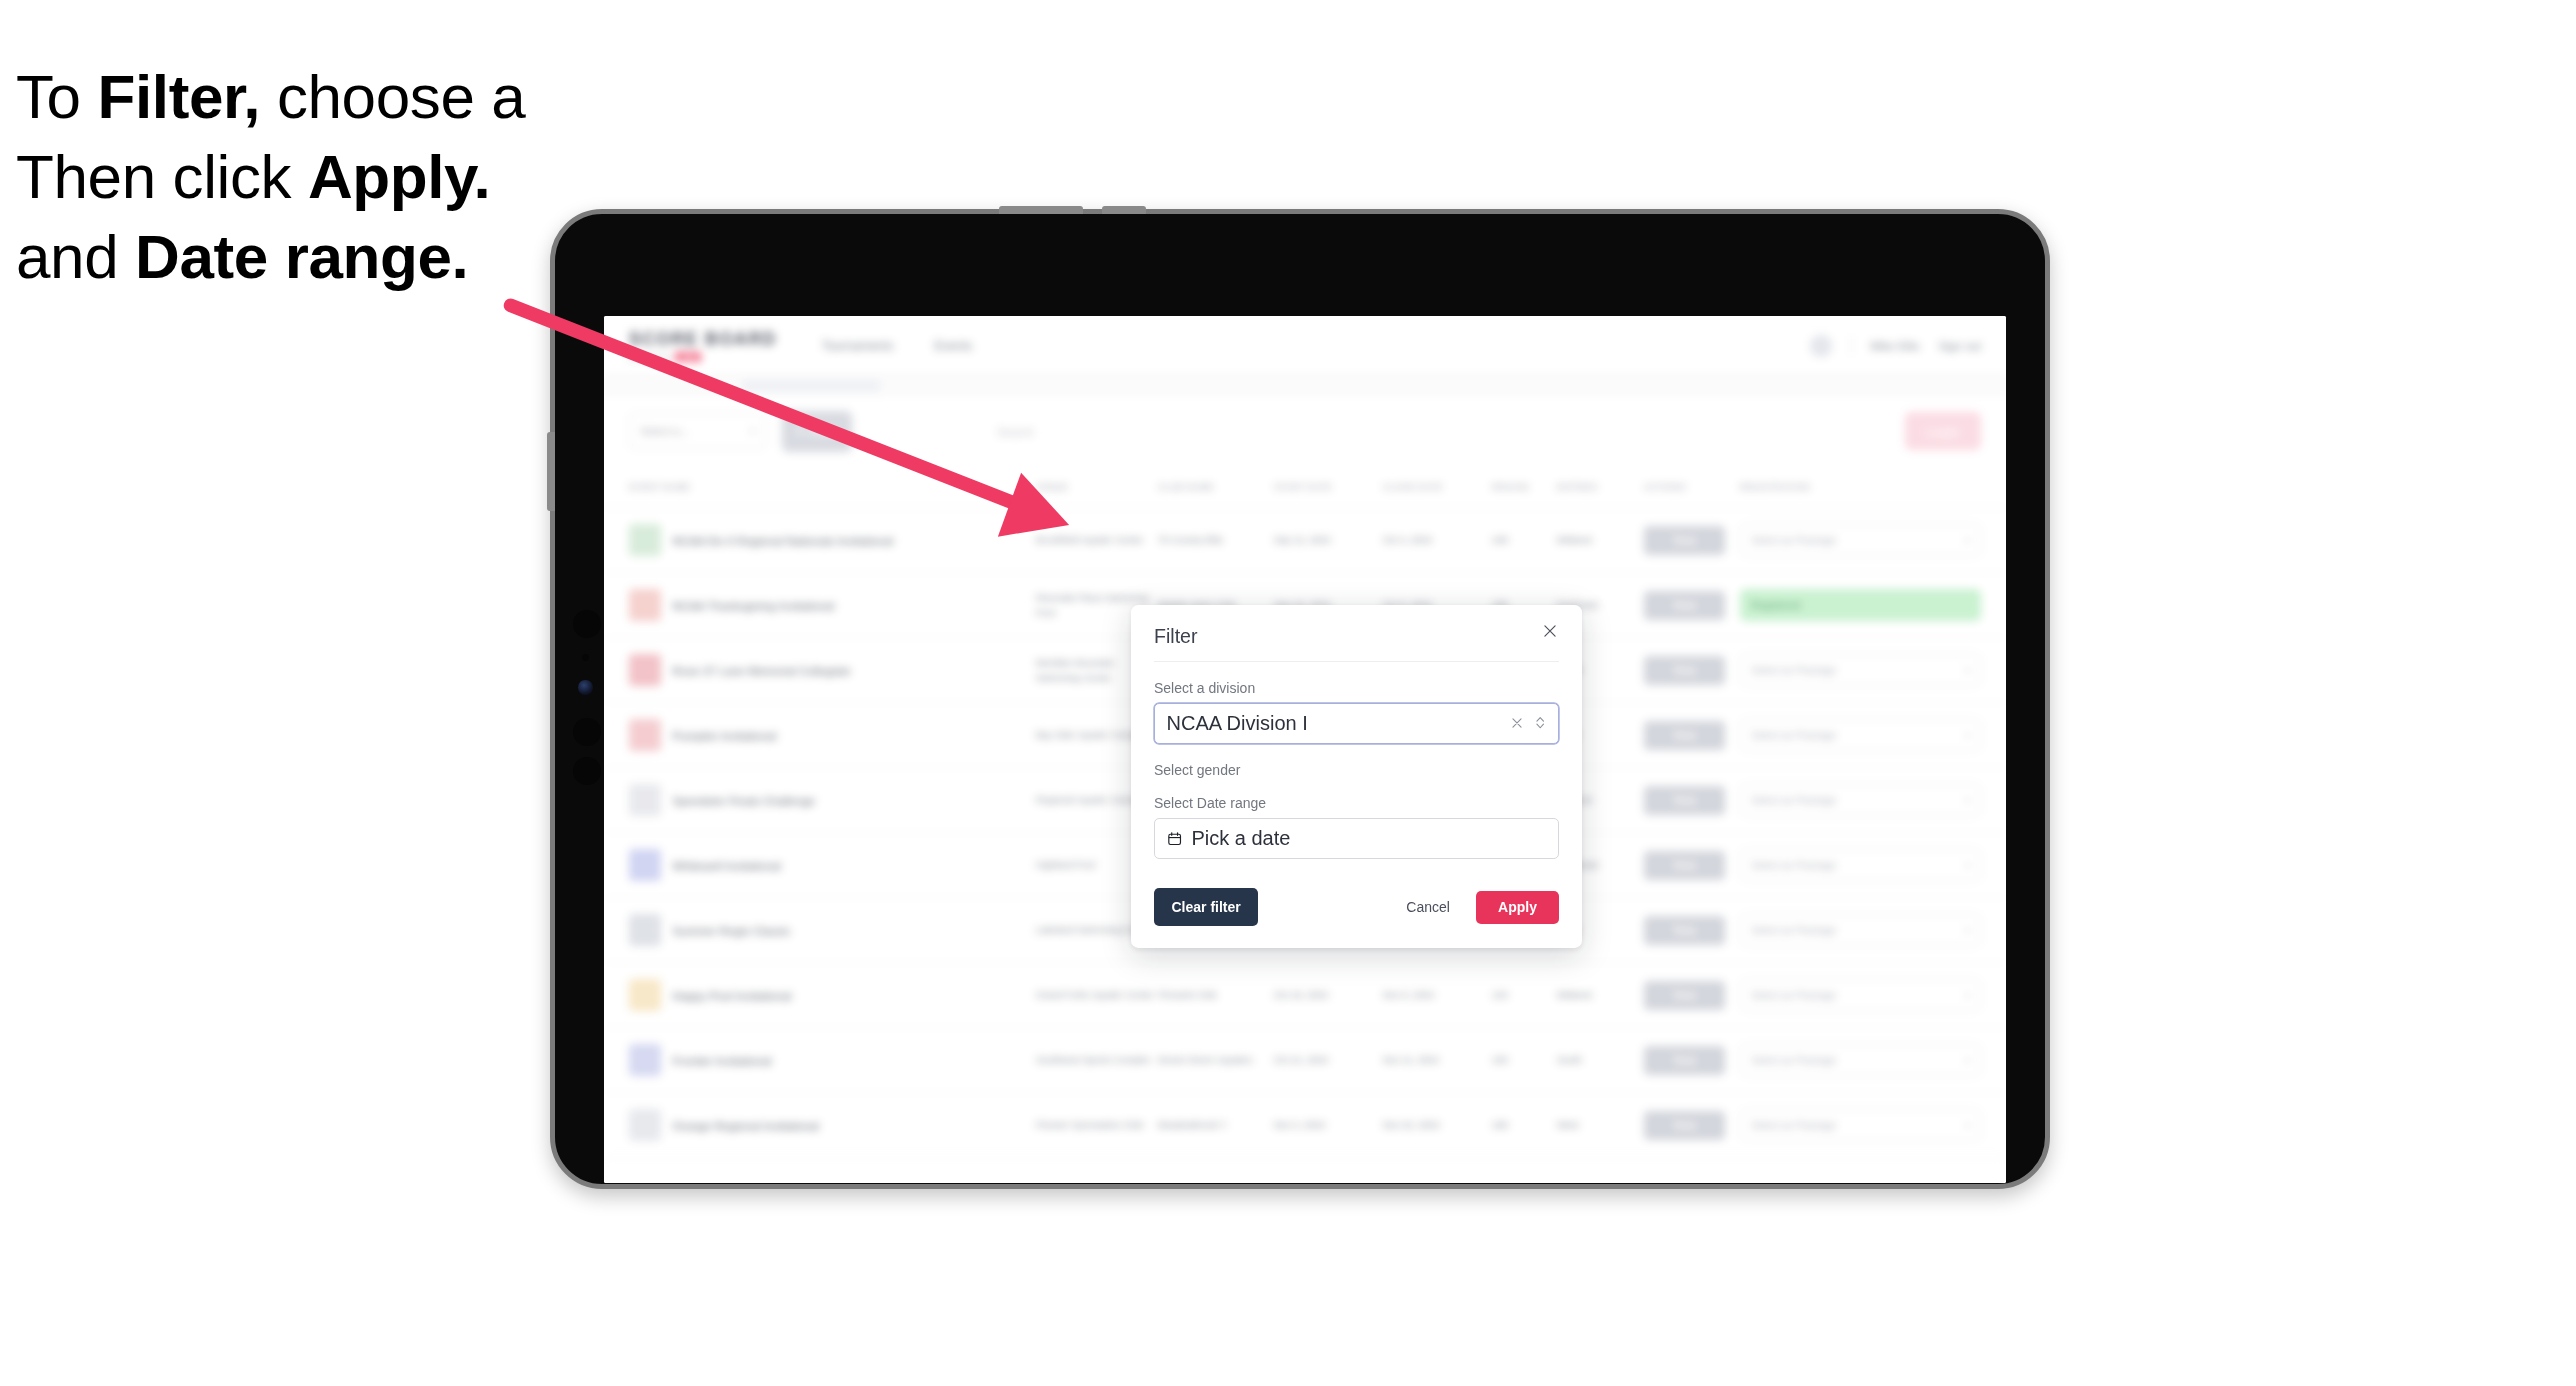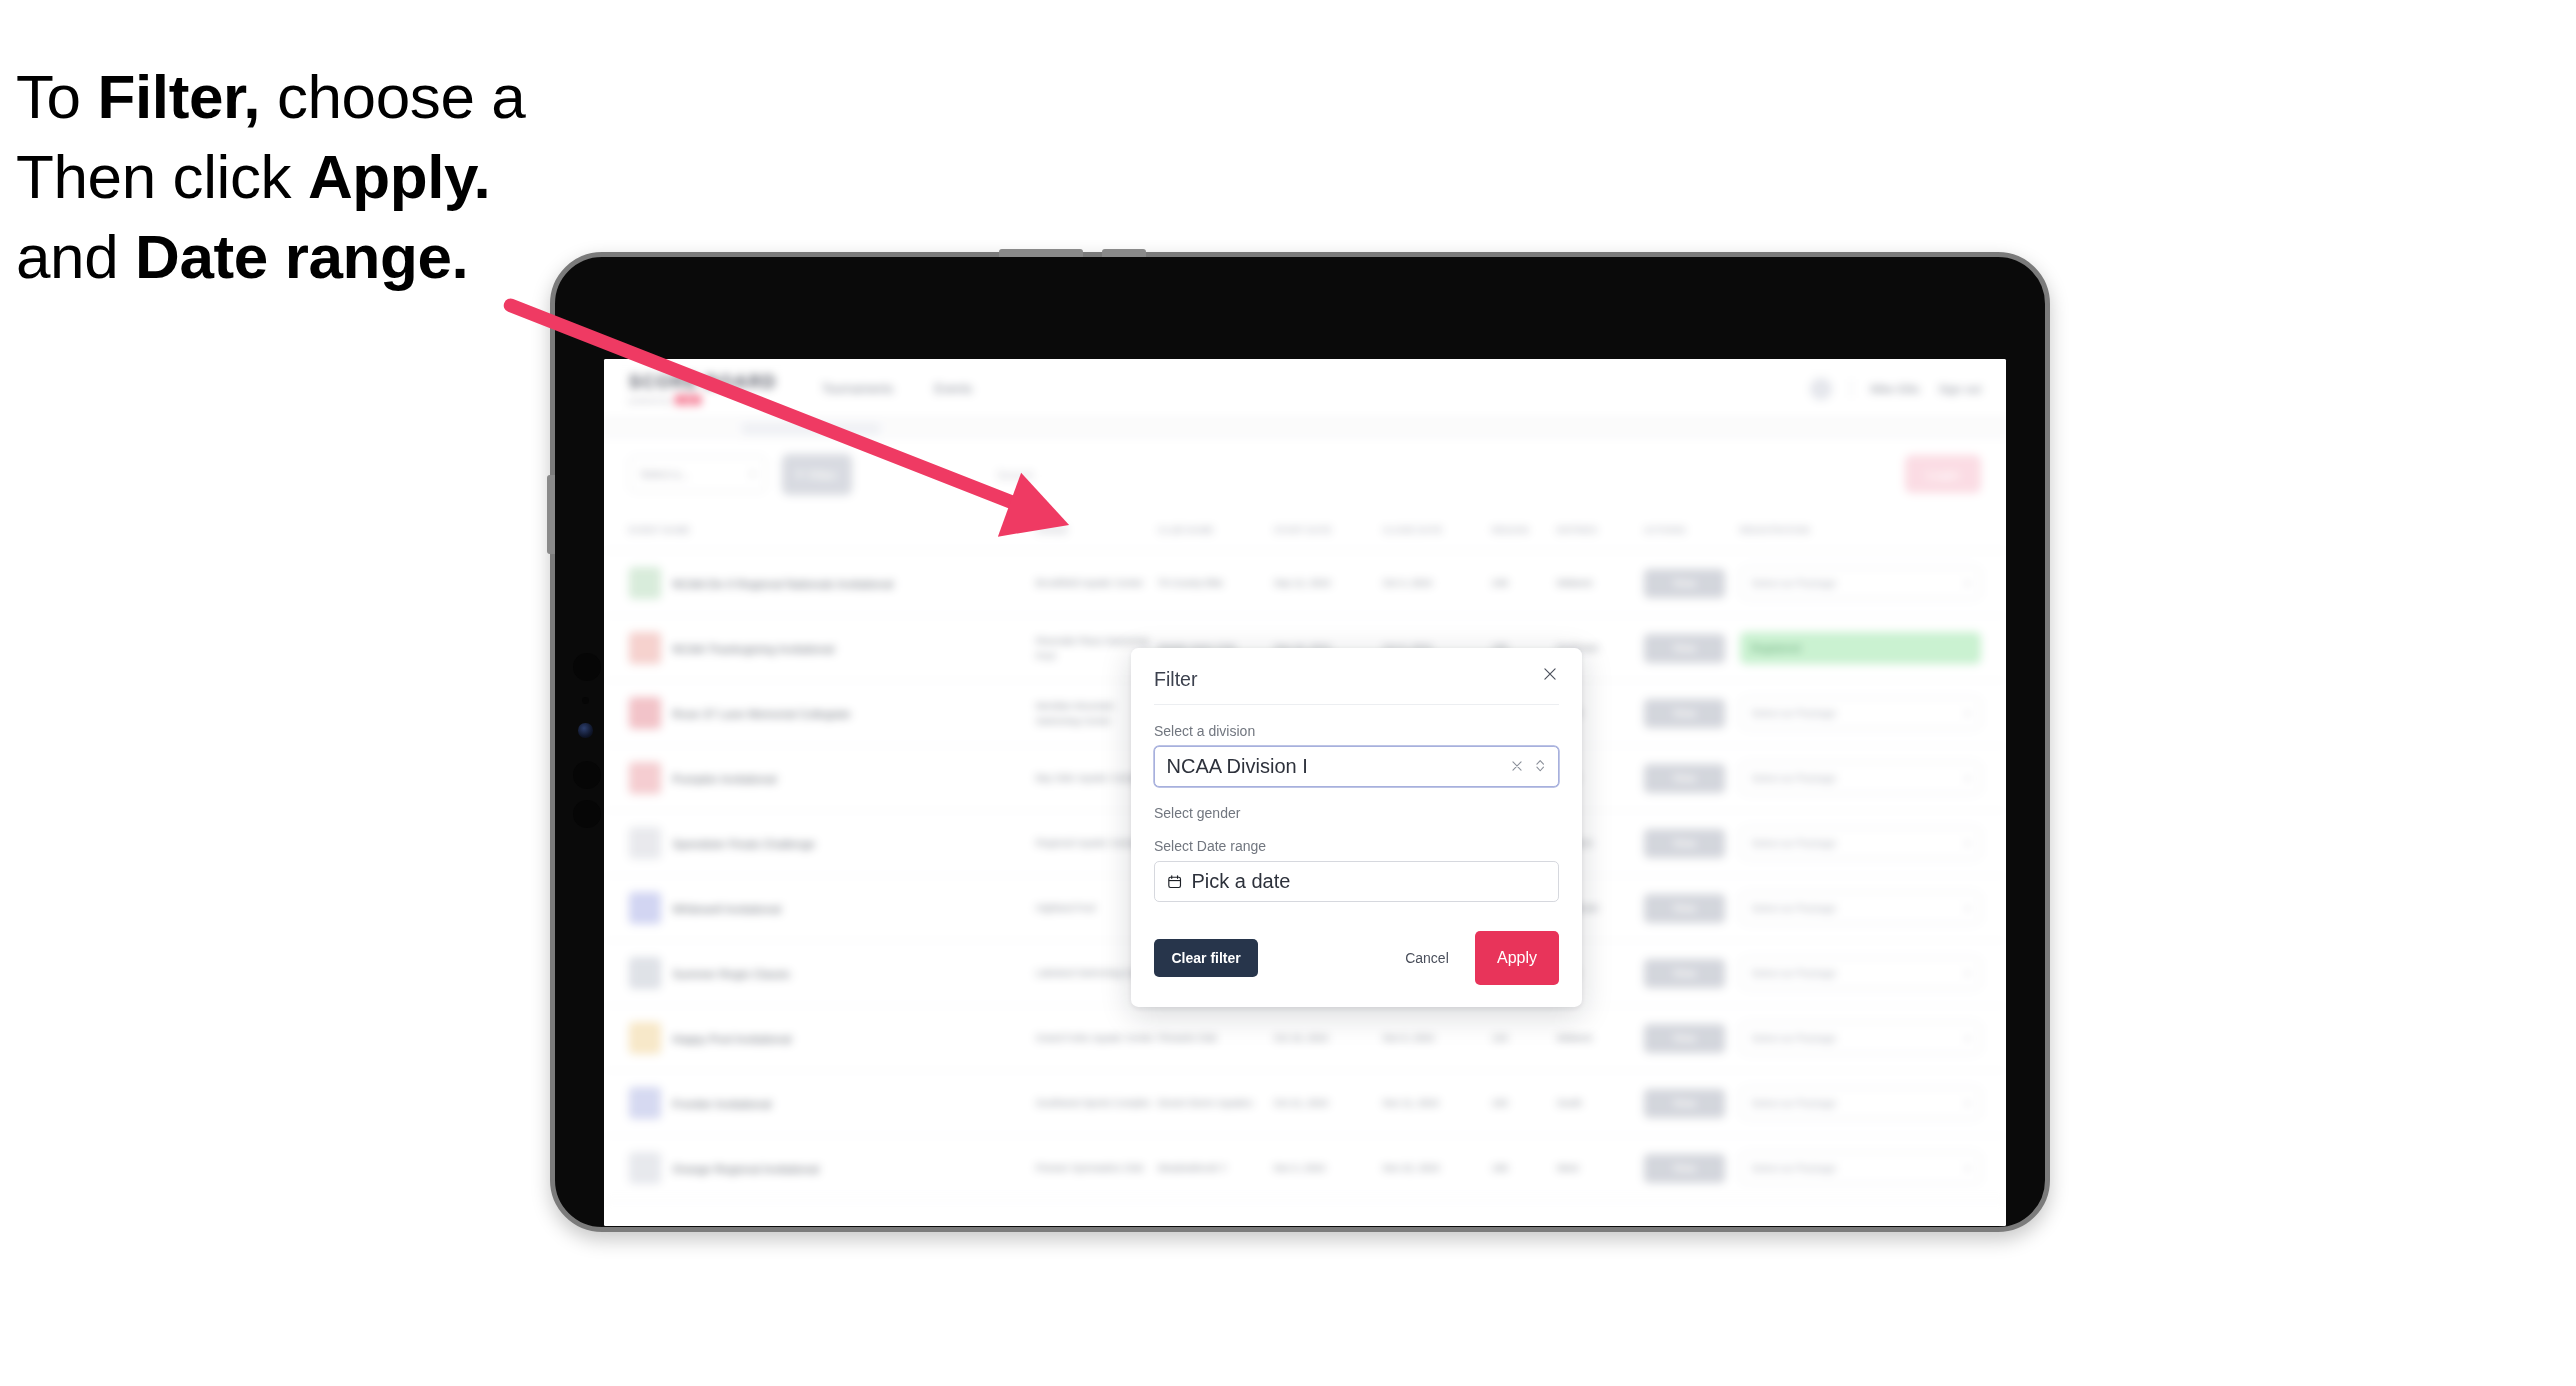--- a/index.html
+++ b/index.html
@@ -36,21 +36,20 @@
     position: absolute;
     left: 550px;
     top: 209px;
     width: 1500px;
     height: 980px;
     background: #0a0a0a;
     border: 5.1px solid #7b7b7b;
     border-radius: 52px;
     box-sizing: border-box;
     box-shadow: 0 7.3px 19px rgba(0,0,0,0.22);
-    margin-top: 43px;
   }
   .device-top-button {
     position: absolute;
     top: -8px;
     left: 444px;
     width: 84px;
     height: 8px;
     background: #8a8a8a;
     border-radius: 2.9px 2.9px 0 0;
   }
@@ -268,21 +267,21 @@
     display: flex; align-items: center; cursor: pointer;
     font-family: "Liberation Sans", sans-serif;
   }
   .btn-cancel {
     margin-left: auto; background: transparent; border: none;
     font-size: 14px; color: #4a4f5b; cursor: pointer; padding: 0 10.2px;
     font-family: "Liberation Sans", sans-serif;
   }
   .btn-apply {
     margin-left: 16px; background: #e8345a; color: #ffffff;
-    font-size: 16px; font-weight: 400; padding: 0 22px; height: 54px;
+    font-size: 14px; font-weight: 700; padding: 0 22px; height: 33px;
     border-radius: 5.1px; border: none; cursor: pointer;
     display: flex; align-items: center;
     font-family: "Liberation Sans", sans-serif;
   }
 
   
   .arrow-layer {
     position: absolute; left: 0; top: 0; width: 2576px; height: 1386px;
     pointer-events: none;
   }

